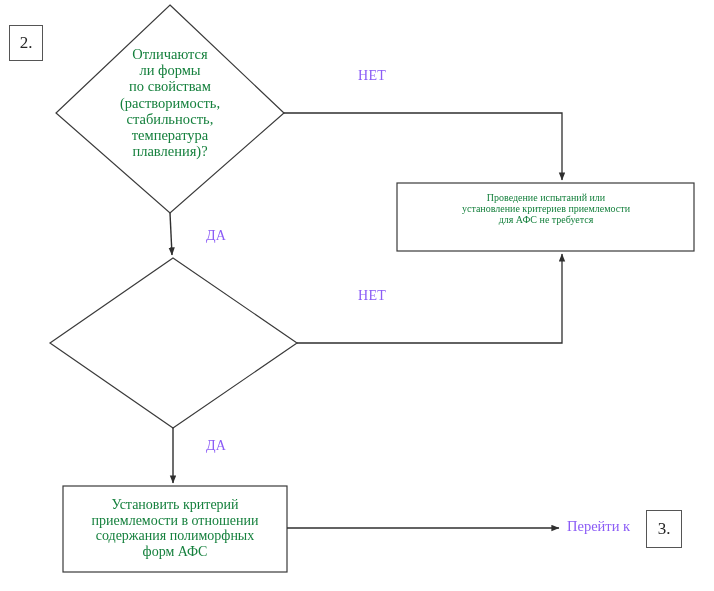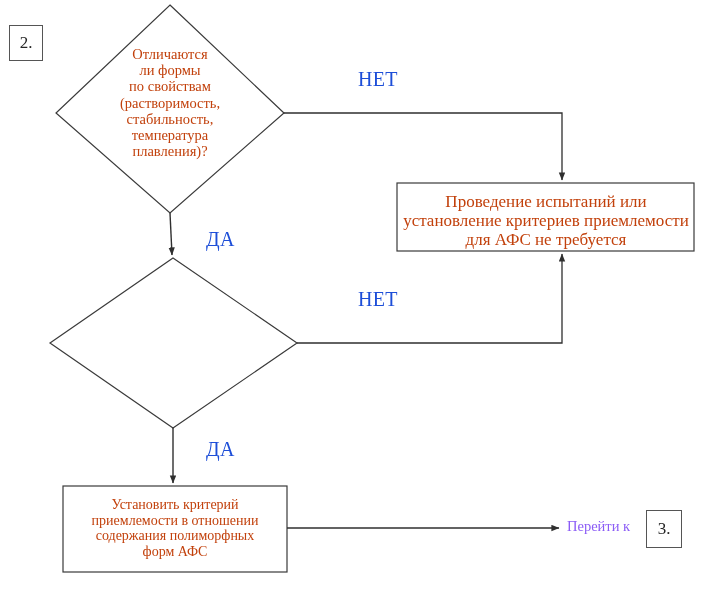--- a/index.html
+++ b/index.html
@@ -20,21 +20,21 @@
     position: absolute;
     left: 0;
     top: 0;
     width: 714px;
     height: 591px;
   }
   .node-text {
     position: absolute;
     text-align: center;
     line-height: 1.12;
-    color: #c2410c;
+    color: #15803d;
     white-space: pre-line;
     pointer-events: none;
   }
   
   .step-box {
     position: absolute;
     border: 1px solid #555555;
     background: #ffffff;
     display: flex;
     align-items: center;
@@ -47,31 +47,31 @@
 
   
   #diamond1-label {
     left: 70px; top: 46px; width: 200px; font-size: 14.5px;
   }
   #diamond2-label {
     left: 48px; top: 286px; width: 252px; font-size: 13.5px;
   }
   
   #rect-right-label {
-    left: 401px; top: 192px; width: 290px; font-size: 17px;
+    left: 401px; top: 192px; width: 290px; font-size: 10px;
   }
   #rect-bottom-label {
     left: 66px; top: 497px; width: 218px; font-size: 14px;
   }
 
   
   .edge-label {
     position: absolute;
-    font-size: 20px;
-    color: #1d4ed8;
+    font-size: 14px;
+    color: #8b5cf6;
     letter-spacing: 0.3px;
     pointer-events: none;
   }
   #label-net-1 { left: 358px; top: 68px; }
   #label-net-2 { left: 358px; top: 288px; }
   #label-da-1  { left: 206px; top: 228px; }
   #label-da-2  { left: 206px; top: 438px; }
 
   #goto-label {
     position: absolute;

